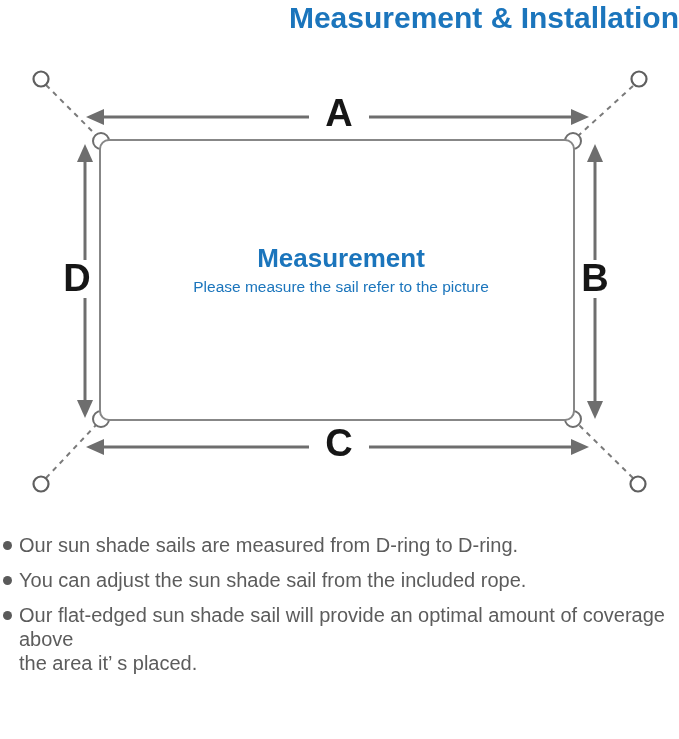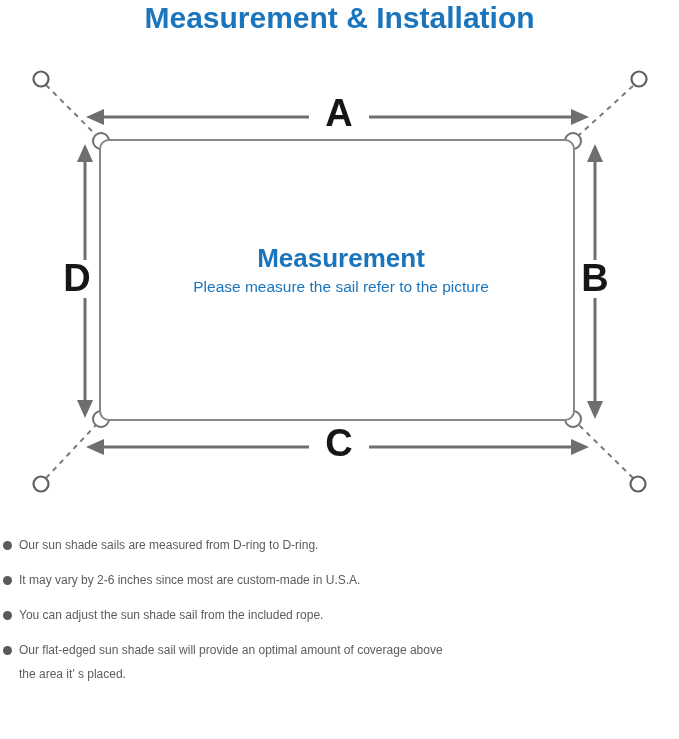--- a/index.html
+++ b/index.html
@@ -12,21 +12,21 @@
     position: relative;
     width: 679px;
     height: 739px;
     overflow: hidden;
   }
   .page-title {
     position: absolute;
     top: 1px;
     left: 0;
     width: 679px;
-    text-align: center;
+    text-align: right;
     font-size: 30px;
     font-weight: bold;
     letter-spacing: 0px;
     color: #1B75BC;
   }
   .diagram-svg {
     position: absolute;
     left: 0;
     top: 0;
     width: 679px;
@@ -54,21 +54,21 @@
   }
   .note-dot {
     flex: none;
     width: 9px;
     height: 9px;
     border-radius: 50%;
     background: #5a5a5a;
     margin: 8px 7px 0 0;
   }
   .note-text {
-    font-size: 12px;
+    font-size: 20px;
     line-height: 24px;
     color: #5c5c5c;
     white-space: pre-line;
   }
 </style>
 </head>
 <body>
 
 <div class="page-title">Measurement &amp; Installation</div>
 
@@ -133,24 +133,20 @@
   <text class="center-sub" x="341" y="292">Please measure the sail refer to the picture</text>
 </svg>
 
 <div class="notes">
   <div class="note-item">
     <span class="note-dot"></span>
     <div class="note-text">Our sun shade sails are measured from D-ring to D-ring.</div>
   </div>
   <div class="note-item">
     <span class="note-dot"></span>
-    <div class="note-text">It may vary by 2-6 inches since most are custom-made in U.S.A.</div>
-  </div>
-  <div class="note-item">
-    <span class="note-dot"></span>
     <div class="note-text">You can adjust the sun shade sail from the included rope.</div>
   </div>
   <div class="note-item">
     <span class="note-dot"></span>
     <div class="note-text">Our flat-edged sun shade sail will provide an optimal amount of coverage above
 the area it’ s placed.</div>
   </div>
 </div>
 
 </body></html>

